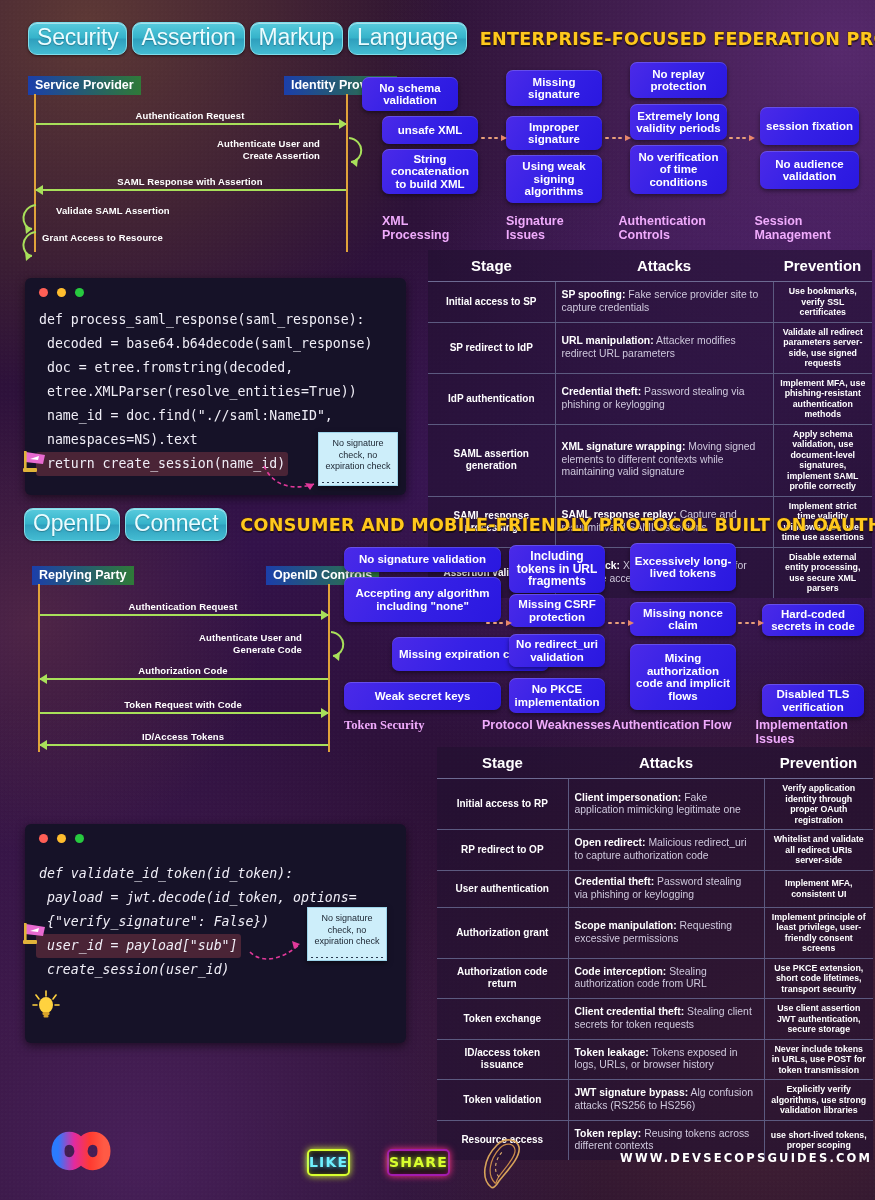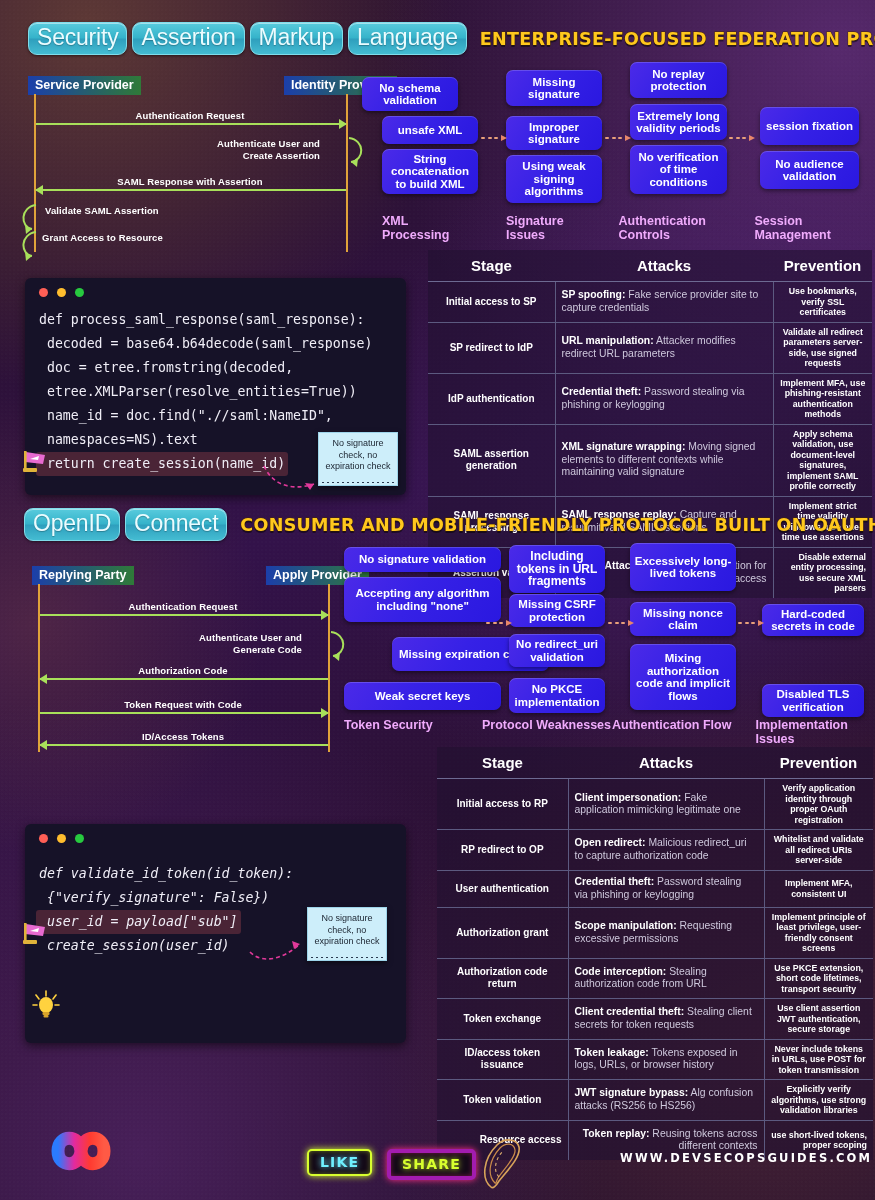--- a/index.html
+++ b/index.html
@@ -87,29 +87,29 @@
   .curvearrow { position:absolute; }
 
   
   .tbl { position:absolute; border-collapse:collapse; table-layout:fixed;
     background:rgba(34,17,48,.60); }
   .tbl th { color:#fff; font-size:15px; font-weight:bold; padding:7px 4px;
     text-align:center; border-bottom:1px solid #6d6a92; }
   .tbl td { vertical-align:middle; padding:4px 6px; border-bottom:1px solid #5c5a80;
     border-right:1px solid #5c5a80; }
   .tbl td:last-child { border-right:none; }
-  .tbl tr:last-child td { border-bottom:none;text-align:right; }
+  .tbl tr:last-child td { border-bottom:none; }
   .c-stage { color:#fff; font-size:10px; font-weight:bold; text-align:center; line-height:12px; }
   .c-att { color:#cfc9dd; font-size:10.4px; line-height:12.4px; }
   .c-att b { color:#ffffff; }
   .c-prev { color:#fff; font-size:8.8px; font-weight:bold; text-align:center; line-height:10.5px; }
 
   
   .infinity { position:absolute; }
-  .neonbtn { position:absolute; border-radius:5px; padding:3px 11px 4px;
+  .neonbtn { position:absolute; border-radius:5px; padding:3px 0 4px;
     font-family:"DejaVu Sans", sans-serif; font-size:14px; font-weight:bold;
     letter-spacing:1.2px; background:#140a18; }
   .site { position:absolute; color:#fff; font-size:11.5px; font-weight:bold;
     letter-spacing:2.2px; font-family:"DejaVu Sans", sans-serif; }
   .bulb { position:absolute; }
   .flag { position:absolute; }
 </style>
 </head>
 <body>
 
@@ -134,21 +134,21 @@
       <path d="M2,2 C18,4 18,24 4,26" stroke="#a8e05a" stroke-width="2" fill="none"></path>
       <path d="M4,26 l7,-4 l-1,9 z" fill="#a8e05a"></path>
     </svg>
     <div class="msglabel w" style="top: 62px; max-width: 110px; left: auto; right: 56px; text-align: right;">Authenticate User and Create Assertion</div>
     <div class="msg l" style="left: 20px; width: 310px; top: 113px;"></div>
     <div class="msglabel" style="left: 174px; transform: translateX(-50%); top: 100px;">SAML Response with Assertion</div>
     <svg class="selfloop" width="26" height="34" style="left: -2px; top: 127px;">
       <path d="M22,2 C6,4 6,24 18,26" stroke="#a8e05a" stroke-width="2" fill="none"></path>
       <path d="M18,26 l-7,-4 l1,9 z" fill="#a8e05a"></path>
     </svg>
-    <div class="msglabel" style="top: 129px; max-width: 110px; left: 29px;">Validate SAML Assertion</div>
+    <div class="msglabel" style="top: 129px; max-width: 110px; left: 40px;">Validate SAML Assertion</div>
     <svg class="selfloop" width="26" height="34" style="left: -2px; top: 154px;">
       <path d="M22,2 C6,4 6,24 18,26" stroke="#a8e05a" stroke-width="2" fill="none"></path>
       <path d="M18,26 l-7,-4 l1,9 z" fill="#a8e05a"></path>
     </svg>
     <div class="msglabel" style="top: 156px; max-width: 110px; left: 26px;">Grant Access to Resource</div>
   </div>
 
 <div id="saml-vulns">
     <div class="vbox" style="left: 362px; width: 96px; top: 77px; height: 34px; font-size: 11.5px;">No schema validation</div>
     <div class="vbox" style="left: 382px; width: 96px; top: 116px; height: 28px; font-size: 11.5px;">unsafe XML</div>
@@ -253,21 +253,21 @@
 </table>
 
 <div class="headline" id="oidc-headline" style="left:24px; top:508px;">
     <div class="chip">OpenID</div>
     <div class="chip">Connect</div>
     <div class="tagline">Consumer and mobile-friendly protocol built on OAuth 2.0</div>
   </div>
 
 <div class="seq" id="oidc-seq" style="left:16px; top:566px; width:330px; height:180px;">
     <div class="actor" style="left: 16px; top: 0px;">Replying Party</div>
-    <div class="actor" style="left: 250px; top: 0px;">Apply Provider</div>
+    <div class="actor" style="left: 250px; top: 0px;">OpenID Controls</div>
     <div class="lifeline" style="left: 22px; top: 18px; height: 168px;"></div>
     <div class="lifeline" style="left: 312px; top: 18px; height: 168px;"></div>
     <div class="msg r" style="left: 24px; width: 288px; top: 48px;"></div>
     <div class="msglabel" style="left: 167px; transform: translateX(-50%); top: 35px;">Authentication Request</div>
     <svg class="selfloop" width="26" height="34" style="left: 313px; top: 64px;">
       <path d="M2,2 C18,4 18,24 4,26" stroke="#a8e05a" stroke-width="2" fill="none"></path>
       <path d="M4,26 l7,-4 l-1,9 z" fill="#a8e05a"></path>
     </svg>
     <div class="msglabel w" style="top: 66px; max-width: 110px; left: auto; right: 44px; text-align: right;">Authenticate User and Generate Code</div>
     <div class="msg l" style="left: 24px; width: 288px; top: 112px;"></div>
@@ -276,21 +276,21 @@
     <div class="msglabel" style="left: 167px; transform: translateX(-50%); top: 133px;">Token Request with Code</div>
     <div class="msg l" style="left: 24px; width: 288px; top: 178px;"></div>
     <div class="msglabel" style="left: 167px; transform: translateX(-50%); top: 165px;">ID/Access Tokens</div>
   </div>
 
 <div id="oidc-vulns">
     <div class="vbox" style="left: 344px; width: 157px; top: 547px; height: 25px; font-size: 11.5px;">No signature validation</div>
     <div class="vbox" style="left: 344px; width: 157px; top: 577px; height: 45px; font-size: 11.5px;">Accepting any algorithm including "none"</div>
     <div class="vbox" style="left: 344px; width: 157px; top: 637px; height: 34px; font-size: 11.5px; margin-left: 48px;">Missing expiration checks</div>
     <div class="vbox" style="left: 344px; width: 157px; top: 682px; height: 28px; font-size: 11.5px;">Weak secret keys</div>
-    <div class="catlabel" style="left: 344px; width: 157px; top: 718px;">Token Security</div>
+    <div class="catlabel" style="left: 344px; width: 157px; top: 718px; font-family: Liberation Serif, serif;">Token Security</div>
     <div class="vbox" style="left: 509px; width: 96px; top: 545px; height: 48px; font-size: 12px;">Including tokens in URL fragments</div>
     <div class="vbox" style="left: 509px; width: 96px; top: 594px; height: 33px; font-size: 11.5px;">Missing CSRF protection</div>
     <div class="vbox" style="left: 509px; width: 96px; top: 634px; height: 33px; font-size: 11.5px;">No redirect_uri validation</div>
     <div class="vbox" style="left: 509px; width: 96px; top: 678px; height: 35px; font-size: 11.5px;">No PKCE implementation</div>
     <div class="catlabel" style="left: 482px; width: 150px; top: 718px;">Protocol Weaknesses</div>
     <div class="vbox" style="left: 630px; width: 106px; top: 543px; height: 48px; font-size: 11.5px;">Excessively long-lived tokens</div>
     <div class="vbox" style="left: 630px; width: 106px; top: 602px; height: 34px; font-size: 11.5px;">Missing nonce claim</div>
     <div class="vbox" style="left: 630px; width: 106px; top: 644px; height: 66px; font-size: 11.5px;">Mixing authorization code and implicit flows</div>
     <div class="catlabel" style="left: 612px; width: 142px; top: 718px;">Authentication Flow</div>
     <div class="vbox" style="left: 762px; width: 102px; top: 604px; height: 32px; font-size: 11.5px;">Hard-coded secrets in code</div>
@@ -315,21 +315,21 @@
       <b></b>
     </div>
   </div>
 
 <div class="codewin" id="oidc-code" style="left:25px; top:824px; width:381px; height:219px;font-style:italic;">
   <div class="dots">
     <span style="background:#ff5f56"></span>
     <span style="background:#ffbd2e"></span>
     <span style="background:#27c93f"></span>
   </div>
-  <div class="codebody" id="oidc-code-body" style="top:38px;"><div class="codeline">def validate_id_token(id_token):</div><div class="codeline"> {"verify_signature": False})</div><div class="codeline hl"> user_id = payload["sub"]</div><div class="codeline"> create_session(user_id)</div></div>
+  <div class="codebody" id="oidc-code-body" style="top:38px;"><div class="codeline">def validate_id_token(id_token):</div><div class="codeline"> payload = jwt.decode(id_token, options=</div><div class="codeline"> {"verify_signature": False})</div><div class="codeline hl"> user_id = payload["sub"]</div><div class="codeline"> create_session(user_id)</div></div>
 </div>
 <div class="sticky" id="oidc-sticky" style="left:307px; top:907px; width:80px; height:54px;">No signature check, no expiration check</div>
 <svg class="curvearrow" style="left:248px; top:936px;" width="62" height="30">
   <path d="M2,16 C14,28 34,24 52,8" stroke="#e0399a" stroke-width="1.6" fill="none" stroke-dasharray="4,3"></path>
   <path d="M52,8 l-8,-3 l2,8 z" fill="#e0399a"></path>
 </svg>
 <svg class="flag" style="left:18px; top:920px;" width="30" height="30">
   <rect x="5" y="20" width="14" height="4" rx="1" fill="#e0b33a"></rect>
   <path d="M8,4 L27,7 L25,16 L7,14 Z" fill="#e86ad0"></path>
   <path d="M12,11 L21,8 L20,12 Z" fill="#fff"></path>
@@ -419,21 +419,21 @@
         <stop offset="100%" stop-color="#ff5a45"></stop>
     </linearGradient>
   </defs>
   <path d="M28,29 C28,12 50,12 51,29 C52,46 74,46 74,29 C74,12 52,12 51,29 C50,46 28,46 28,29 Z" fill="none" stroke="url(#gi)" stroke-width="13" stroke-linecap="round"></path>
 </svg>
 
 <div class="neonbtn" id="like-btn" style="left:307px; top:1149px; color:#6ff0ff;
      border:2px solid #d8ff2e; box-shadow:0 0 7px #d8ff2e, inset 0 0 5px rgba(216,255,46,.4);
      text-shadow:0 0 6px #6ff0ff;">LIKE</div>
 <div class="neonbtn" id="share-btn" style="left:387px; top:1149px; color:#d8ff2e;
-     border:4px solid #a21caf; box-shadow:0 0 7px #ff2e88, inset 0 0 5px rgba(255,46,136,.4);
+     border:2px solid #a21caf; box-shadow:0 0 7px #ff2e88, inset 0 0 5px rgba(255,46,136,.4);
      text-shadow:0 0 6px #d8ff2e;">SHARE</div>
 
 <svg style="position:absolute; left:477px; top:1137px;" width="48" height="56">
   <path d="M14,50 C4,42 6,22 20,8 C28,0 40,2 42,10 C44,20 30,34 22,44 C19,49 16,52 14,50 Z" fill="none" stroke="#d8a35a" stroke-width="1.6"></path>
   <path d="M18,46 C10,38 12,23 23,11 C29,5 37,6 38,13 C39,20 27,32 21,41 C19,45 19,47 18,46 Z" fill="none" stroke="#c98a4a" stroke-width="1.2"></path>
   <path d="M22,40 C16,34 18,22 26,14" fill="none" stroke="#e0b070" stroke-width="1.1" stroke-dasharray="3,3"></path>
 </svg>
 
 <div class="site" style="left:620px; top:1151px;">WWW.DEVSECOPSGUIDES.COM</div>
 

